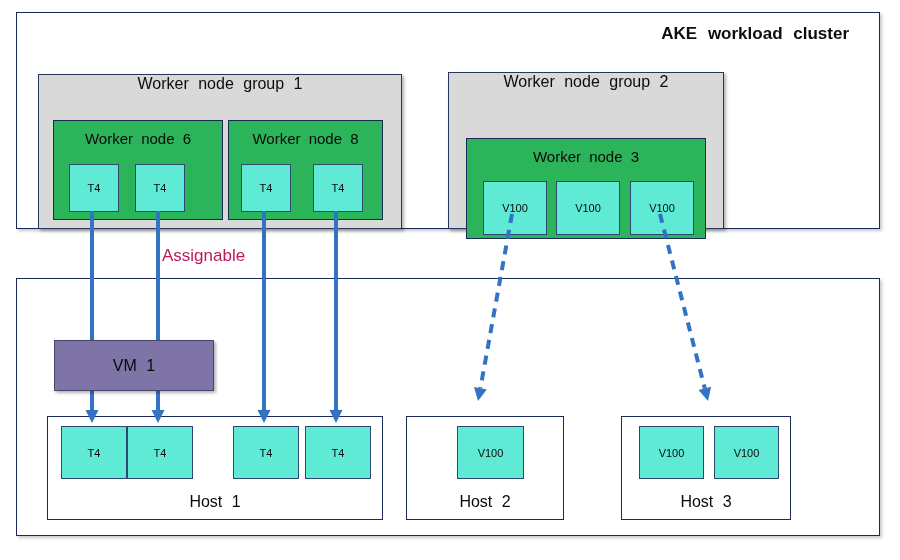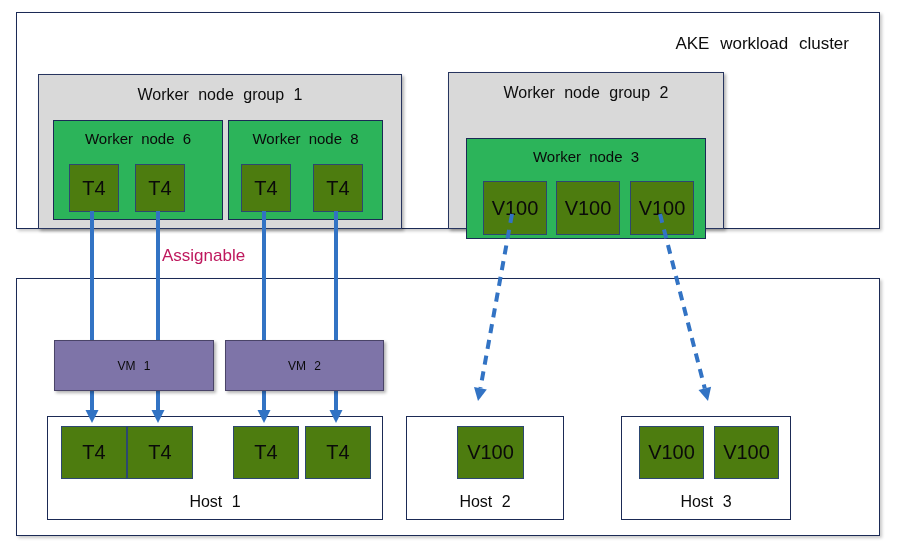--- a/index.html
+++ b/index.html
@@ -13,58 +13,58 @@
     box-shadow:2px 2px 3px rgba(0,0,0,0.22);
   }
   .cluster-title{
     position:absolute;font-size:17px;color:#0d0d0d;word-spacing:6px;white-space:nowrap;
   }
   .group{
     background:#d9d9d9;border:1.4px solid #27355f;
     box-shadow:2px 2px 3px rgba(0,0,0,0.3);
   }
   .group-title{
-    text-align:center;padding-top:11px;font-size:16px;color:#0d0d0d;word-spacing:5px;
+    text-align:center;font-size:16px;color:#0d0d0d;word-spacing:5px;
   }
   .wnode{
     background:#2cb45a;border:1.4px solid #1b2a55;
   }
   .wnode-title{
     text-align:center;padding-top:9px;font-size:15px;color:#0a0a0a;word-spacing:4px;
   }
   .gpu{
-    background:#4d7c0f;border:1.5px solid #2c4770;
+    background:#5eead4;border:1.5px solid #2c4770;
     display:flex;align-items:center;justify-content:center;
-    font-size:20px;color:#0a0a0a;
+    font-size:11px;color:#0a0a0a;
   }
   .vm{
     background:#7e74a8;border:1.3px solid #4a4468;z-index:7;
     display:flex;align-items:center;justify-content:center;
-    font-size:12px;color:#0a0a0a;word-spacing:5px;
+    font-size:16px;color:#0a0a0a;word-spacing:5px;
     box-shadow:2px 2px 3px rgba(0,0,0,0.3);
   }
   .host{
     background:#fff;border:1.5px solid #1b2a55;z-index:1;
   }
   .host-label{
     position:absolute;left:0;right:0;bottom:8px;text-align:center;
     font-size:16px;color:#0a0a0a;word-spacing:5px;
   }
   .edge-label{
     position:absolute;font-size:17px;color:#be185d;word-spacing:5px;z-index:8;white-space:nowrap;text-align:center;
   }
   #arrow-layer{position:absolute;left:0;top:0;z-index:5;pointer-events:none;}
 </style>
 </head>
 <body>
 
 <div id="canvas">
 
   <div class="abs cluster" style="left:16px;top:12px;width:864px;height:217px;">
-    <div class="cluster-title" style="top:21px;right:30px;">AKE workload cluster</div>
+    <div class="cluster-title" style="top:11px;right:30px;font-weight:bold;">AKE workload cluster</div>
 
     <div class="abs group" style="left:21px;top:61px;width:364px;height:155px;">
       <div class="group-title">Worker node group 1</div>
 
       <div class="abs wnode" style="left:14px;top:45px;width:170px;height:100px;">
         <div class="wnode-title">Worker node 6</div>
         <div class="abs gpu" style="left:15px;top:43px;width:50px;height:48px;">T4</div>
         <div class="abs gpu" style="left:81px;top:43px;width:50px;height:48px;">T4</div>
       </div>
 
@@ -83,21 +83,20 @@
         <div class="abs gpu" style="left:16px;top:42px;width:64px;height:54px;">V100</div>
         <div class="abs gpu" style="left:89px;top:42px;width:64px;height:54px;">V100</div>
         <div class="abs gpu" style="left:163px;top:42px;width:64px;height:54px;">V100</div>
       </div>
     </div>
   </div>
 
   <div class="abs cluster" style="left:16px;top:278px;width:864px;height:258px;">
 
     <div class="abs vm" style="left:37px;top:61px;width:160px;height:51px;">VM 1</div>
-    <div class="abs vm" style="left:208px;top:61px;width:159px;height:51px;">VM 2</div>
 
     <div class="abs host" style="left:30px;top:137px;width:336px;height:104px;">
       <div class="abs gpu" style="left:13px;top:9px;width:66px;height:53px;">T4</div>
       <div class="abs gpu" style="left:79px;top:9px;width:66px;height:53px;">T4</div>
       <div class="abs gpu" style="left:185px;top:9px;width:66px;height:53px;">T4</div>
       <div class="abs gpu" style="left:257px;top:9px;width:66px;height:53px;">T4</div>
       <div class="host-label">Host 1</div>
     </div>
 
     <div class="abs host" style="left:389px;top:137px;width:158px;height:104px;">

